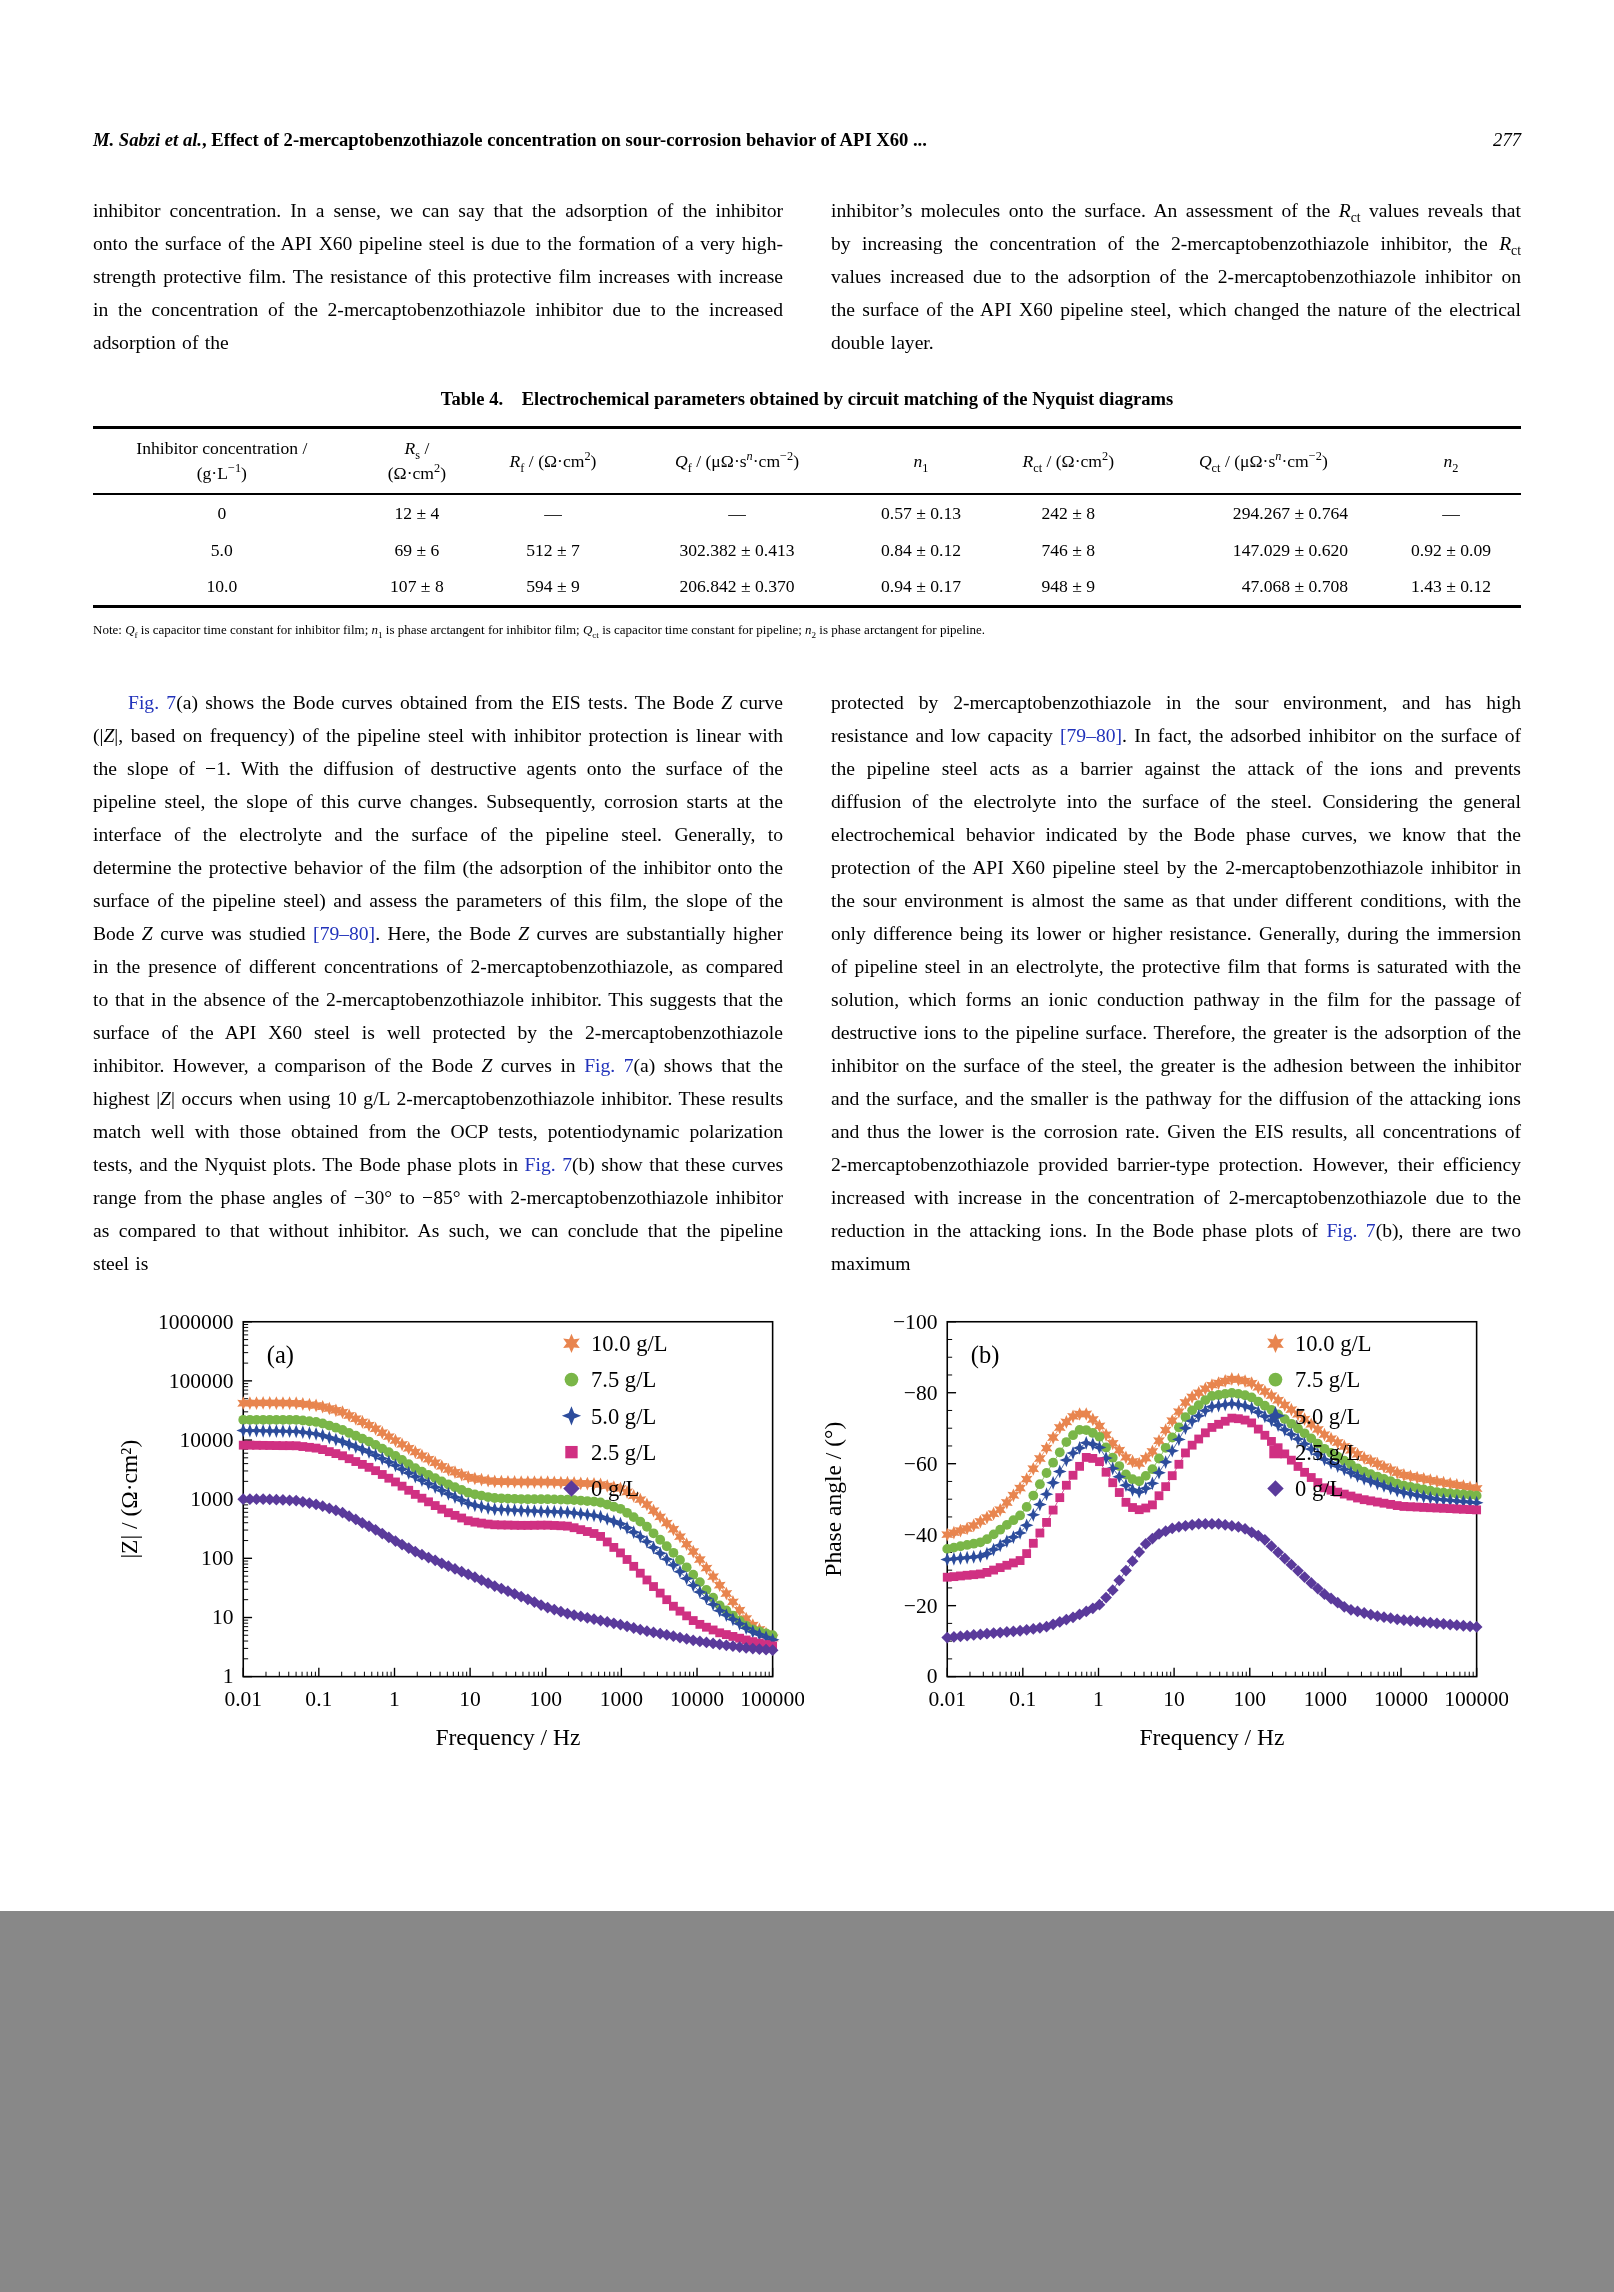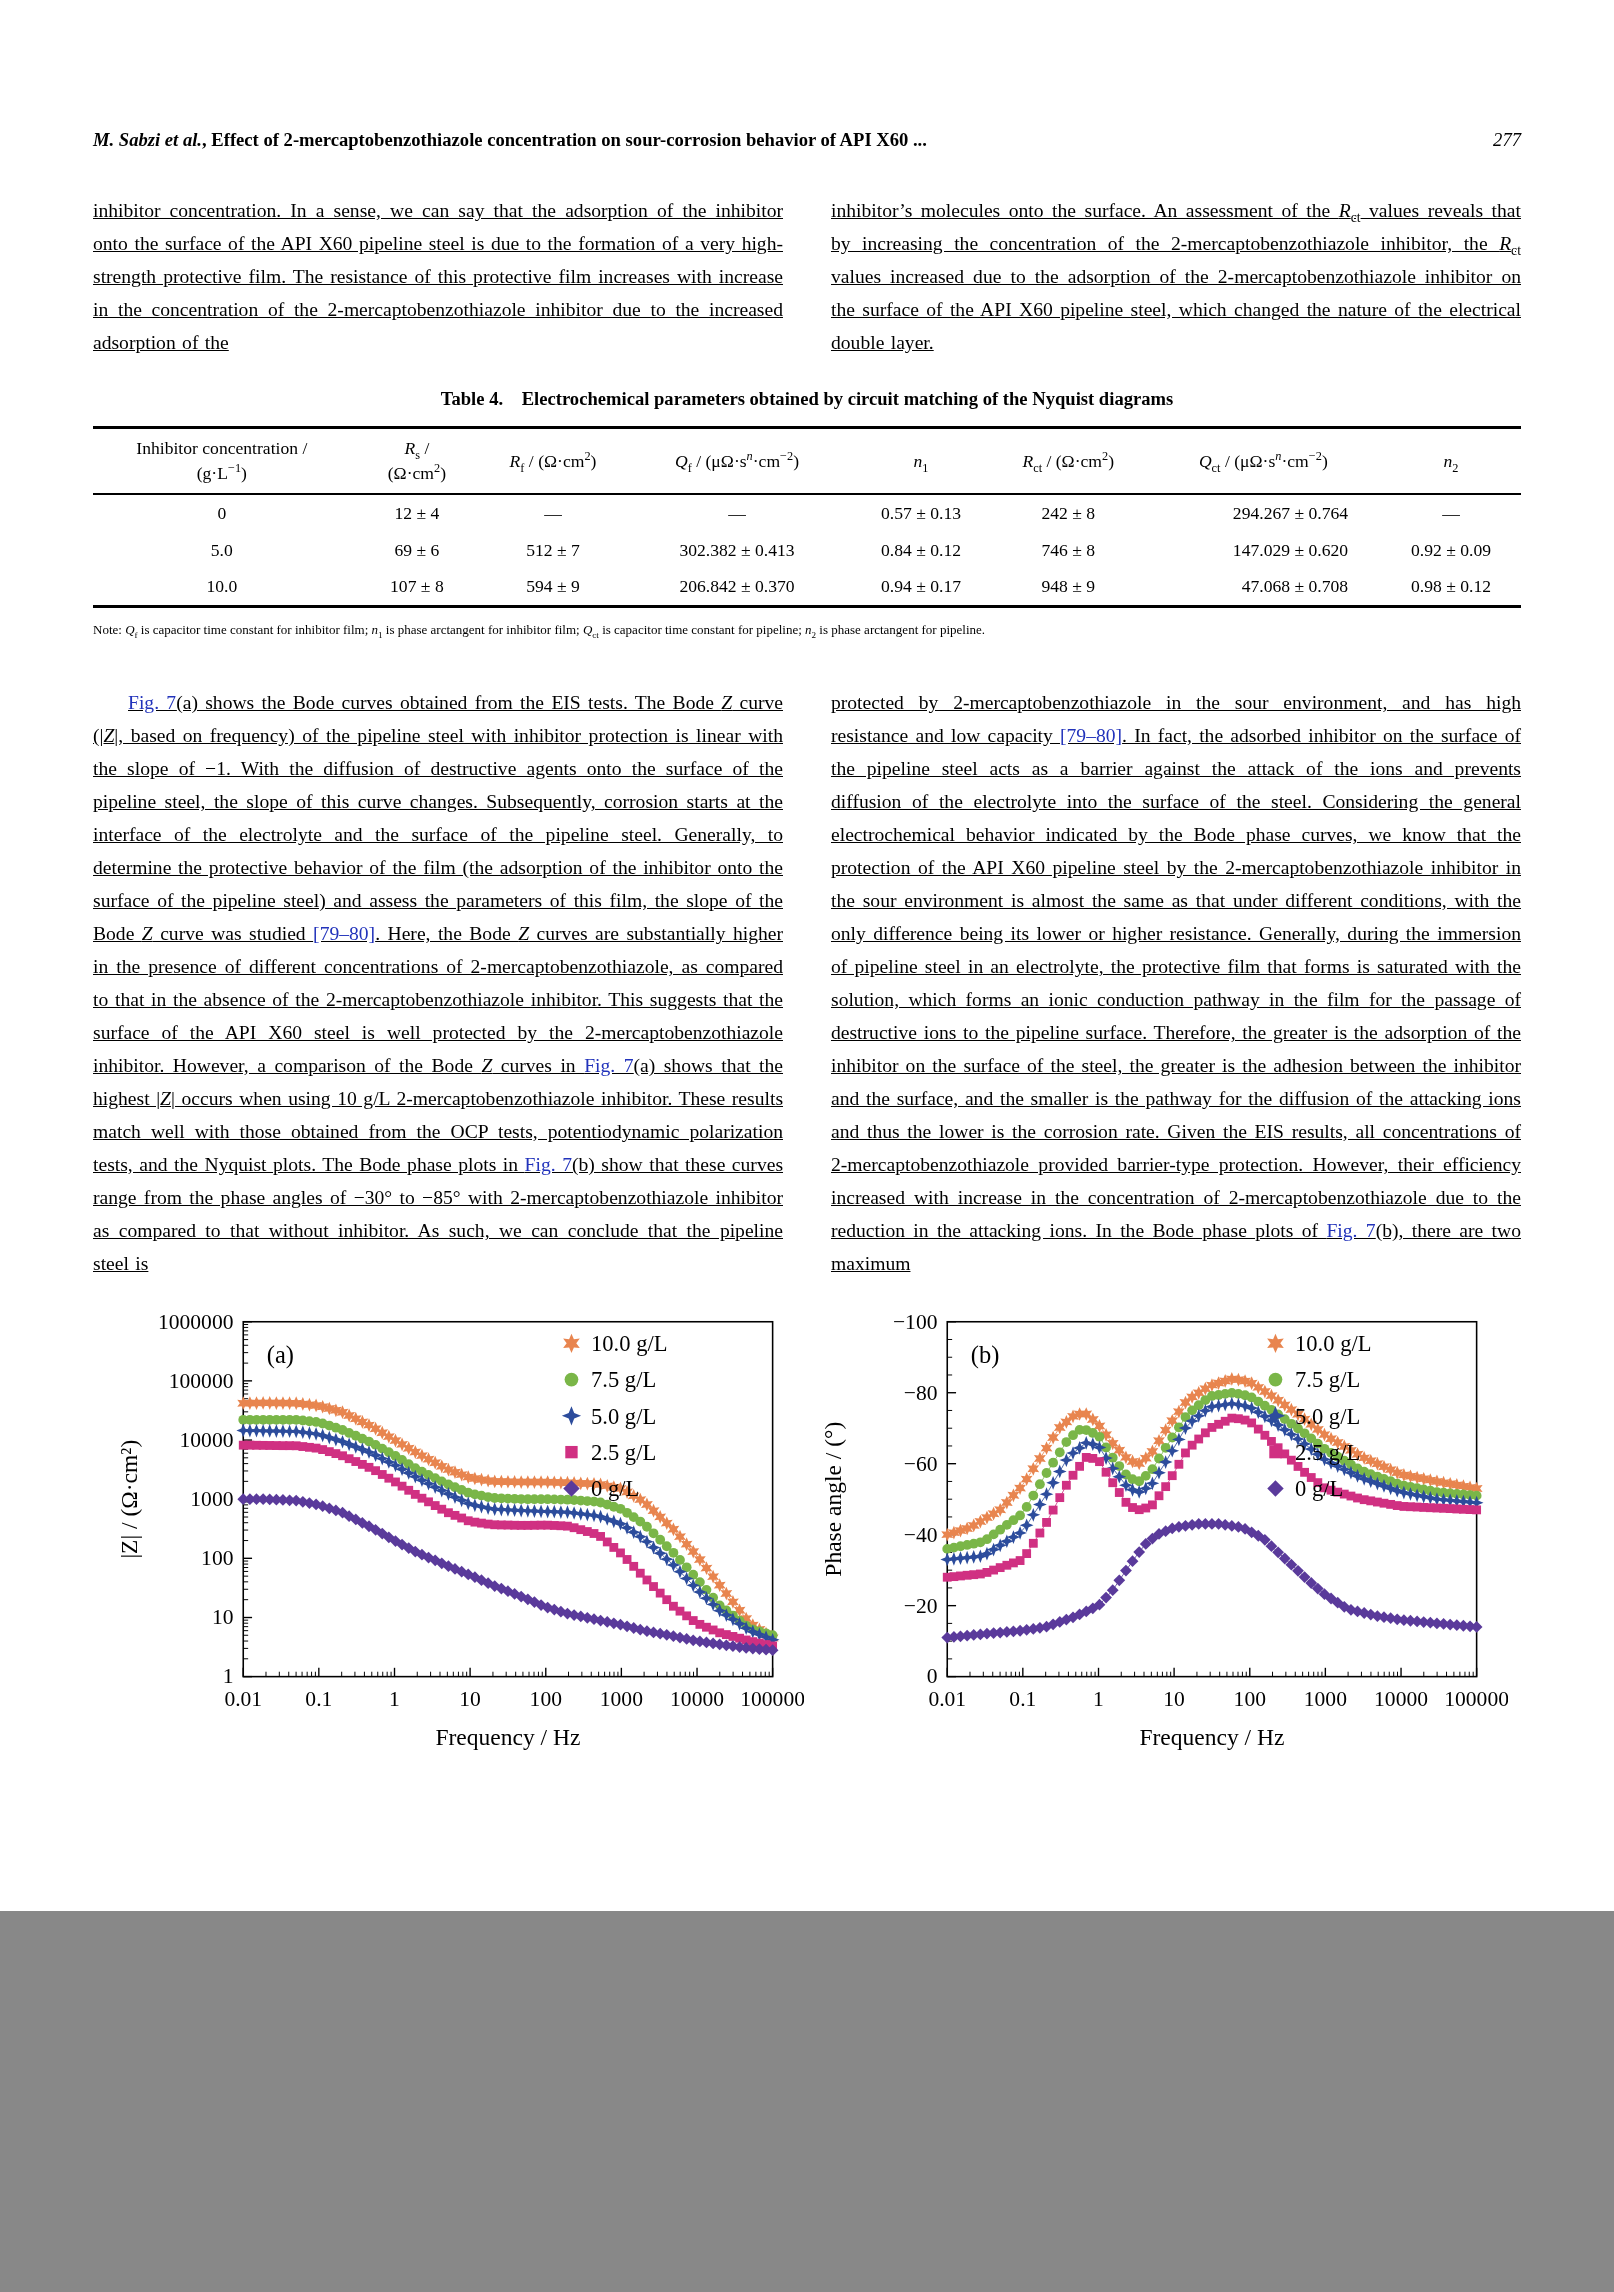--- a/index.html
+++ b/index.html
@@ -4,21 +4,21 @@
 <style>
   html,body{margin:0;padding:0;background:#888;}
   .page{
     width:1614px;height:1911px;background:#ffffff;margin:0 auto;position:relative;
     box-sizing:border-box;padding:129px 93px 29px 93px;overflow:hidden;
     font-family:"Liberation Serif","DejaVu Serif",serif;color:#000;
   }
   .running-head{display:flex;justify-content:space-between;align-items:baseline;font-size:18.6px;margin-bottom:43px;}
   .running-head .left{font-weight:bold;}
   .running-head .pageno{font-style:italic;font-size:18.6px;}
-  .cols{display:flex;gap:48px;text-decoration:underline;}
+  .cols{display:flex;gap:48px;}
   .col{flex:1;min-width:0;}
   .para{font-size:19.6px;line-height:33px;text-align:justify;word-spacing:1.5px;}
   .para.indent{text-indent:35px;}
   .link{color:#2233bb;}
   sub,sup{font-size:70%;line-height:0;}
   
   .tbl-block{margin-top:29px;}
   .tbl-title{text-align:center;font-weight:bold;font-size:18.6px;margin-bottom:15.7px;}
   table.datatable{width:100%;border-collapse:collapse;border-top:3.9px solid #000;border-bottom:3.9px solid #000;font-size:17.6px;}
   table.datatable th{font-weight:normal;border-bottom:2px solid #000;padding:7.8px 2px;text-align:center;line-height:24.5px;}
@@ -90,21 +90,21 @@
             <td>0.92 ± 0.09</td>
           </tr>
           <tr>
             <td>10.0</td>
             <td>107 ± 8</td>
             <td>594 ± 9</td>
             <td>206.842 ± 0.370</td>
             <td>0.94 ± 0.17</td>
             <td>948 ± 9</td>
             <td>47.068 ± 0.708</td>
-            <td>0.98 ± 0.12</td>
+            <td>1.43 ± 0.12</td>
           </tr>
         </tbody>
     </table>
     <div class="tbl-note"><span>Note: </span><span style="font-style: italic;">Q</span><sub>f</sub><span> is capacitor time constant for inhibitor film; </span><span style="font-style: italic;">n</span><sub>1</sub><span> is phase arctangent for inhibitor film; </span><span style="font-style: italic;">Q</span><sub>ct</sub><span> is capacitor time constant for pipeline; </span><span style="font-style: italic;">n</span><sub>2</sub><span> is phase arctangent for pipeline.</span></div>
   </div>
 
   <div class="cols section2">
     <div class="col para indent"><span class="link">Fig. 7</span><span>(a) shows the Bode curves obtained from the EIS tests. The Bode </span><span style="font-style: italic;">Z</span><span> curve (|</span><span style="font-style: italic;">Z</span><span>|, based on frequency) of the pipeline steel with inhibitor protection is linear with the slope of −1. With the diffusion of destructive agents onto the surface of the pipeline steel, the slope of this curve changes. Subsequently, corrosion starts at the interface of the electrolyte and the surface of the pipeline steel. Generally, to determine the protective behavior of the film (the adsorption of the inhibitor onto the surface of the pipeline steel) and assess the parameters of this film, the slope of the Bode </span><span style="font-style: italic;">Z</span><span> curve was studied </span><span class="link">[79–80]</span><span>. Here, the Bode </span><span style="font-style: italic;">Z</span><span> curves are substantially higher in the presence of different concentrations of 2-mercaptobenzothiazole, as compared to that in the absence of the 2-mercaptobenzothiazole inhibitor. This suggests that the surface of the API X60 steel is well protected by the 2-mercaptobenzothiazole inhibitor. However, a comparison of the Bode </span><span style="font-style: italic;">Z</span><span> curves in </span><span class="link">Fig. 7</span><span>(a) shows that the highest |</span><span style="font-style: italic;">Z</span><span>| occurs when using 10 g/L 2-mercaptobenzothiazole inhibitor. These results match well with those obtained from the OCP tests, potentiodynamic polarization tests, and the Nyquist plots. The Bode phase plots in </span><span class="link">Fig. 7</span><span>(b) show that these curves range from the phase angles of −30° to −85° with 2-mercaptobenzothiazole inhibitor as compared to that without inhibitor. As such, we can conclude that the pipeline steel is</span></div>
     <div class="col para"><span>protected by 2-mercaptobenzothiazole in the sour environment, and has high resistance and low capacity </span><span class="link">[79–80]</span><span>. In fact, the adsorbed inhibitor on the surface of the pipeline steel acts as a barrier against the attack of the ions and prevents diffusion of the electrolyte into the surface of the steel. Considering the general electrochemical behavior indicated by the Bode phase curves, we know that the protection of the API X60 pipeline steel by the 2-mercaptobenzothiazole inhibitor in the sour environment is almost the same as that under different conditions, with the only difference being its lower or higher resistance. Generally, during the immersion of pipeline steel in an electrolyte, the protective film that forms is saturated with the solution, which forms an ionic conduction pathway in the film for the passage of destructive ions to the pipeline surface. Therefore, the greater is the adsorption of the inhibitor on the surface of the steel, the greater is the adhesion between the inhibitor and the surface, and the smaller is the pathway for the diffusion of the attacking ions and thus the lower is the corrosion rate. Given the EIS results, all concentrations of 2-mercaptobenzothiazole provided barrier-type protection. However, their efficiency increased with increase in the concentration of 2-mercaptobenzothiazole due to the reduction in the attacking ions. In the Bode phase plots of </span><span class="link">Fig. 7</span><span>(b), there are two maximum</span></div>
   </div>

